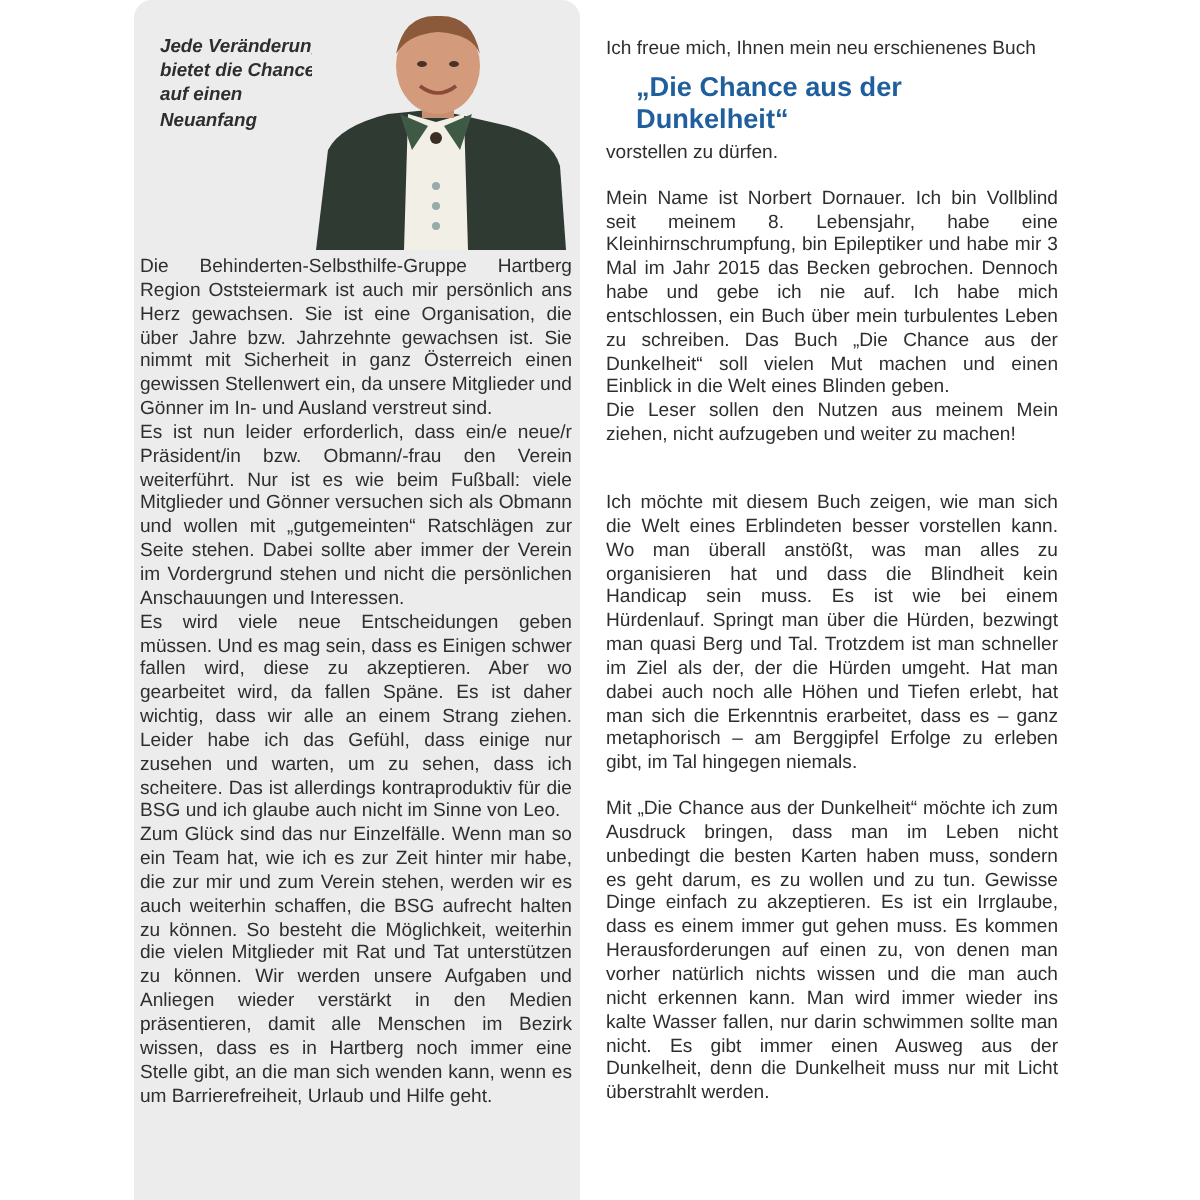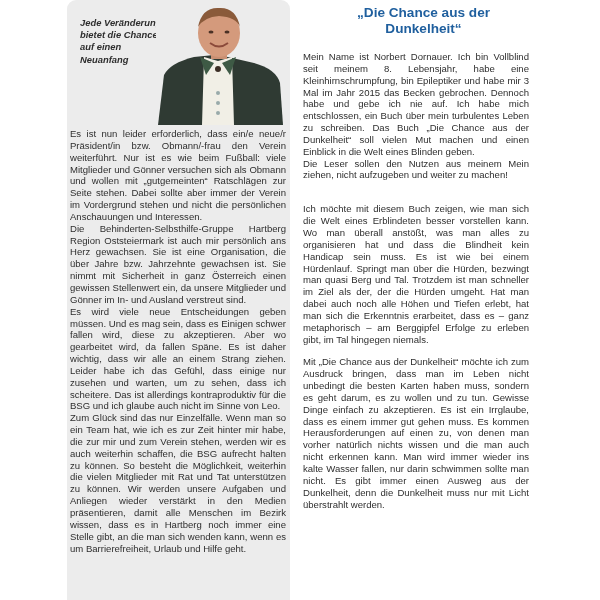--- a/index.html
+++ b/index.html
@@ -11,21 +11,21 @@
              font-style:italic; font-weight:bold; font-size:9.4px; line-height:12.2px; color:#2e2e2e; }
     .photo { position:absolute; left:156px; top:5px; width:128px; height:120px; overflow:hidden; }
     .left-text { position:absolute; left:70px; top:128px; width:216px;
                  font-size:9.55px; line-height:11.85px; text-align:justify; color:#2e2e2e; }
     .left-text p { margin:0; }
     .right-col { position:absolute; left:303px; top:0; width:226px; }
     .heading { margin:2px 0 0 10px; font-weight:bold; font-size:17px; color:#1c1c1c; letter-spacing:0.1px; }
     .rt { font-size:9.55px; line-height:11.85px; text-align:justify; color:#2e2e2e; }
     .rt p { margin:0; }
     .intro { margin-top:19px; }
-    .booktitle { margin:5px 0 3px 15px; font-weight:bold; font-size:13.6px; color:#1f5f9e; line-height:16px;text-align:center; }
+    .booktitle { margin:5px 0 3px 15px; font-weight:bold; font-size:13.6px; color:#1f5f9e; line-height:16px; }
     .gap { height:11px; }
     .italic-b { font-style:italic; font-weight:bold; }
   </style>
 </head>
 <body>
 
 <div class="sidebar-box"></div>
 
 <div class="quote">Jede Veränderung bietet die Chance auf einen Neuanfang</div>
 
@@ -50,28 +50,30 @@
     <ellipse cx="63" cy="28" rx="21" ry="24" fill="#d49a7c"></ellipse>
     <path d="M42 22 Q46 2 63 3 Q80 2 84 22 Q80 12 63 11 Q48 12 42 22 Z" fill="#8a5a3a"></path>
 
     <ellipse cx="55" cy="27" rx="2.5" ry="1.5" fill="#4a3125"></ellipse>
     <ellipse cx="71" cy="27" rx="2.5" ry="1.5" fill="#4a3125"></ellipse>
     <path d="M54 38 Q63 45 72 38" stroke="#8b4a3a" stroke-width="1.8" fill="none"></path>
   </svg>
 </div>
 
 <div class="left-text">
+  <p>Die Behinderten-Selbsthilfe-Gruppe Hartberg Region Oststeiermark ist auch mir persönlich ans Herz gewachsen. Sie ist eine Organisation, die über Jahre bzw. Jahrzehnte gewachsen ist. Sie nimmt mit Sicherheit in ganz Österreich einen gewissen Stellenwert ein, da unsere Mitglieder und Gönner im In- und Ausland verstreut sind.</p>
   <p>Es ist nun leider erforderlich, dass ein/e neue/r Präsident/in bzw. Obmann/-frau den Verein weiterführt. Nur ist es wie beim Fußball: viele Mitglieder und Gönner versuchen sich als Obmann und wollen mit „gutgemeinten“ Ratschlägen zur Seite stehen. Dabei sollte aber immer der Verein im Vordergrund stehen und nicht die persönlichen Anschauungen und Interessen.</p>
-  <p>Die Behinderten-Selbsthilfe-Gruppe Hartberg Region Oststeiermark ist auch mir persönlich ans Herz gewachsen. Sie ist eine Organisation, die über Jahre bzw. Jahrzehnte gewachsen ist. Sie nimmt mit Sicherheit in ganz Österreich einen gewissen Stellenwert ein, da unsere Mitglieder und Gönner im In- und Ausland verstreut sind.</p>
   <p>Es wird viele neue Entscheidungen geben müssen. Und es mag sein, dass es Einigen schwer fallen wird, diese zu akzeptieren. Aber wo gearbeitet wird, da fallen Späne. Es ist daher wichtig, dass wir alle an einem Strang ziehen. Leider habe ich das Gefühl, dass einige nur zusehen und warten, um zu sehen, dass ich scheitere. Das ist allerdings kontraproduktiv für die BSG und ich glaube auch nicht im Sinne von Leo.</p>
   <p>Zum Glück sind das nur Einzelfälle. Wenn man so ein Team hat, wie ich es zur Zeit hinter mir habe, die zur mir und zum Verein stehen, werden wir es auch weiterhin schaffen, die BSG aufrecht halten zu können. So besteht die Möglichkeit, weiterhin die vielen Mitglieder mit Rat und Tat unterstützen zu können. Wir werden unsere Aufgaben und Anliegen wieder verstärkt in den Medien präsentieren, damit alle Menschen im Bezirk wissen, dass es in Hartberg noch immer eine Stelle gibt, an die man sich wenden kann, wenn es um Barrierefreiheit, Urlaub und Hilfe geht.</p>
 </div>
 
 <div class="right-col">
+  <div class="rt intro">Ich freue mich, Ihnen mein neu erschienenes Buch</div>
   <div class="booktitle">„Die Chance aus der Dunkelheit“</div>
+  <div class="rt">vorstellen zu dürfen.</div>
   <div class="gap"></div>
   <div class="rt">
     <p>Mein Name ist Norbert Dornauer. Ich bin Vollblind seit meinem 8. Lebensjahr, habe eine Kleinhirnschrumpfung, bin Epileptiker und habe mir 3 Mal im Jahr 2015 das Becken gebrochen. Dennoch habe und gebe ich nie auf. Ich habe mich entschlossen, ein Buch über mein turbulentes Leben zu schreiben. Das Buch „Die Chance aus der Dunkelheit“ soll vielen Mut machen und einen Einblick in die Welt eines Blinden geben.</p>
     <p>Die Leser sollen den Nutzen aus meinem Mein ziehen, nicht aufzugeben und weiter zu machen!</p>
   </div>
   <div class="gap"></div>
   <div class="gap"></div>
   <div class="rt">
     <p>Ich möchte mit diesem Buch zeigen, wie man sich die Welt eines Erblindeten besser vorstellen kann. Wo man überall anstößt, was man alles zu organisieren hat und dass die Blindheit kein Handicap sein muss. Es ist wie bei einem Hürdenlauf. Springt man über die Hürden, bezwingt man quasi Berg und Tal. Trotzdem ist man schneller im Ziel als der, der die Hürden umgeht. Hat man dabei auch noch alle Höhen und Tiefen erlebt, hat man sich die Erkenntnis erarbeitet, dass es – ganz metaphorisch – am Berggipfel Erfolge zu erleben gibt, im Tal hingegen niemals.</p>
   </div>

